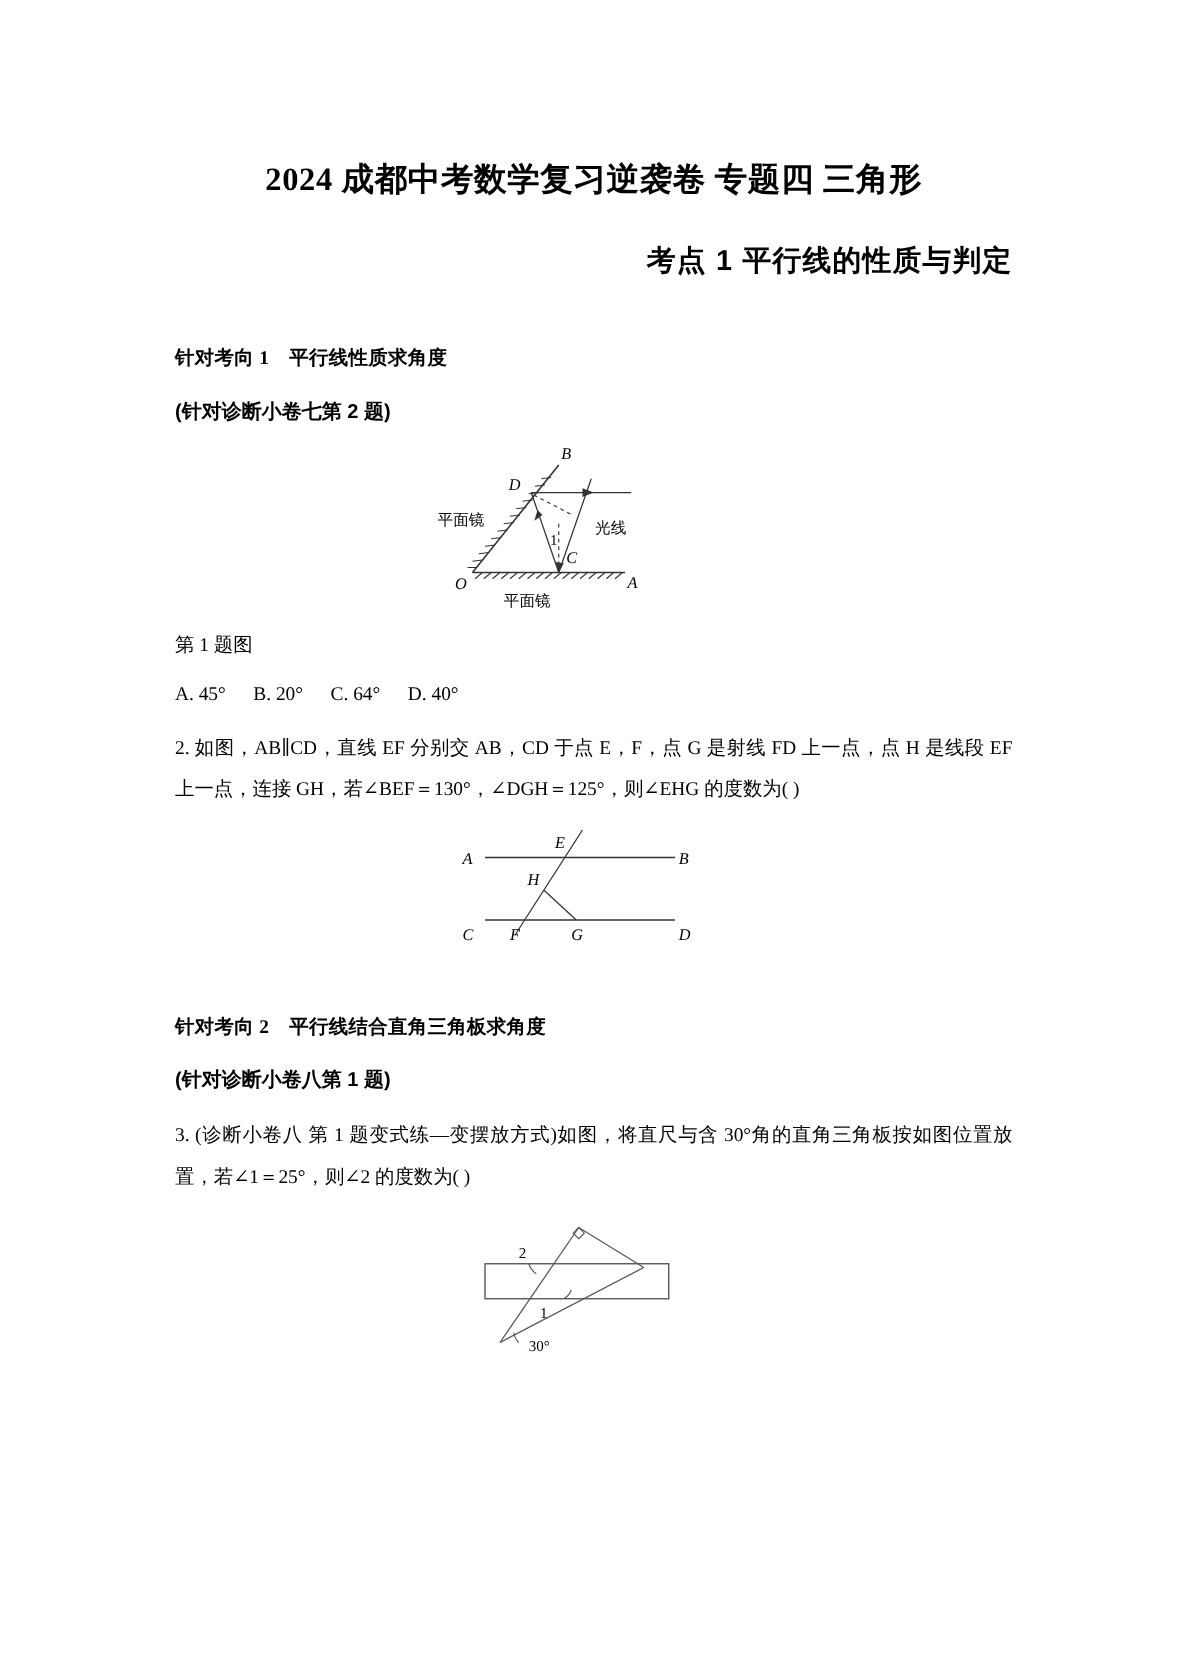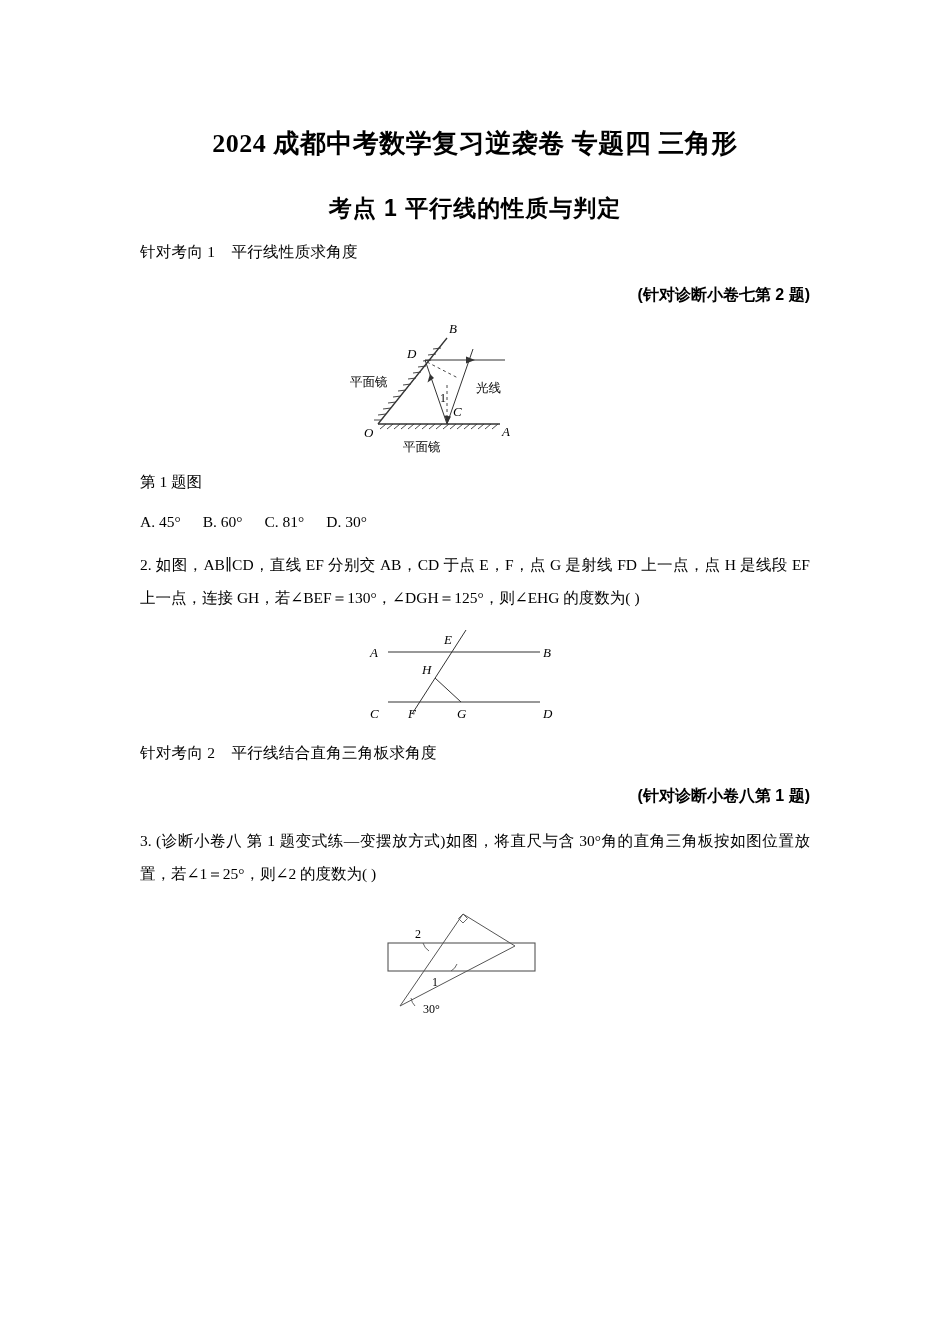--- a/index.html
+++ b/index.html
@@ -31,37 +31,38 @@
     font-weight: bold;
     text-align: center;
     letter-spacing: 0.5px;
     font-family: "Liberation Serif", "DejaVu Serif", serif;
   }
   .section-title {
     margin: 0;
     padding-top: 32px;
     font-size: 23px;
     font-weight: bold;
-    text-align: center;
+    text-align: right;
     font-family: "Liberation Sans", "DejaVu Sans", sans-serif;
     letter-spacing: 1px;
   }
 
   
   .direction {
     font-size: 15.5px;
-    margin-top: 18px;
+    margin-top: 52px;
     letter-spacing: 0.3px;
+    font-weight: bold;
   }
   .direction .gap { display: inline-block; width: 16px; }
 
   .sub-note {
     font-size: 16px;
     font-weight: bold;
-    text-align: right;
+    text-align: left;
     margin-top: 22px;
     font-family: "Liberation Sans", "DejaVu Sans", sans-serif;
   }
 
   .question {
     font-size: 15.5px;
     line-height: 2.12;
     margin-top: 18px;
     text-align: justify;
     text-justify: inter-ideograph;
@@ -180,21 +181,21 @@
       <text class="lbl-num" x="90" y="86">1</text>
       <text class="lbl-cn" x="0" y="70">平面镜</text>
       <text class="lbl-cn" x="53" y="135">平面镜</text>
       <text class="lbl-cn" x="126" y="76">光线</text>
     </svg>
   </div>
 
   <div class="fig-caption">第 1 题图</div>
 
   <div class="options">
-    <span class="opt">A. 45°</span><span class="opt">B. 60°</span><span class="opt">C. 81°</span><span class="opt">D. 30°</span>
+    <span class="opt">A. 45°</span><span class="opt">B. 20°</span><span class="opt">C. 64°</span><span class="opt">D. 40°</span>
   </div>
 
   <p class="question">2. 如图，AB∥CD，直线 EF 分别交 AB，CD 于点 E，F，点 G 是射线 FD 上一点，点 H 是线段 EF 上一点，连接 GH，若∠BEF＝130°，∠DGH＝125°，则∠EHG 的度数为(    )</p>
 
   <div class="figure">
     <svg width="230" height="95" viewBox="0 0 230 95">
 
       <line x1="28" y1="22" x2="180" y2="22" stroke="#333" stroke-width="1.1"></line>
 
       <line x1="28" y1="72" x2="180" y2="72" stroke="#333" stroke-width="1.1"></line>

